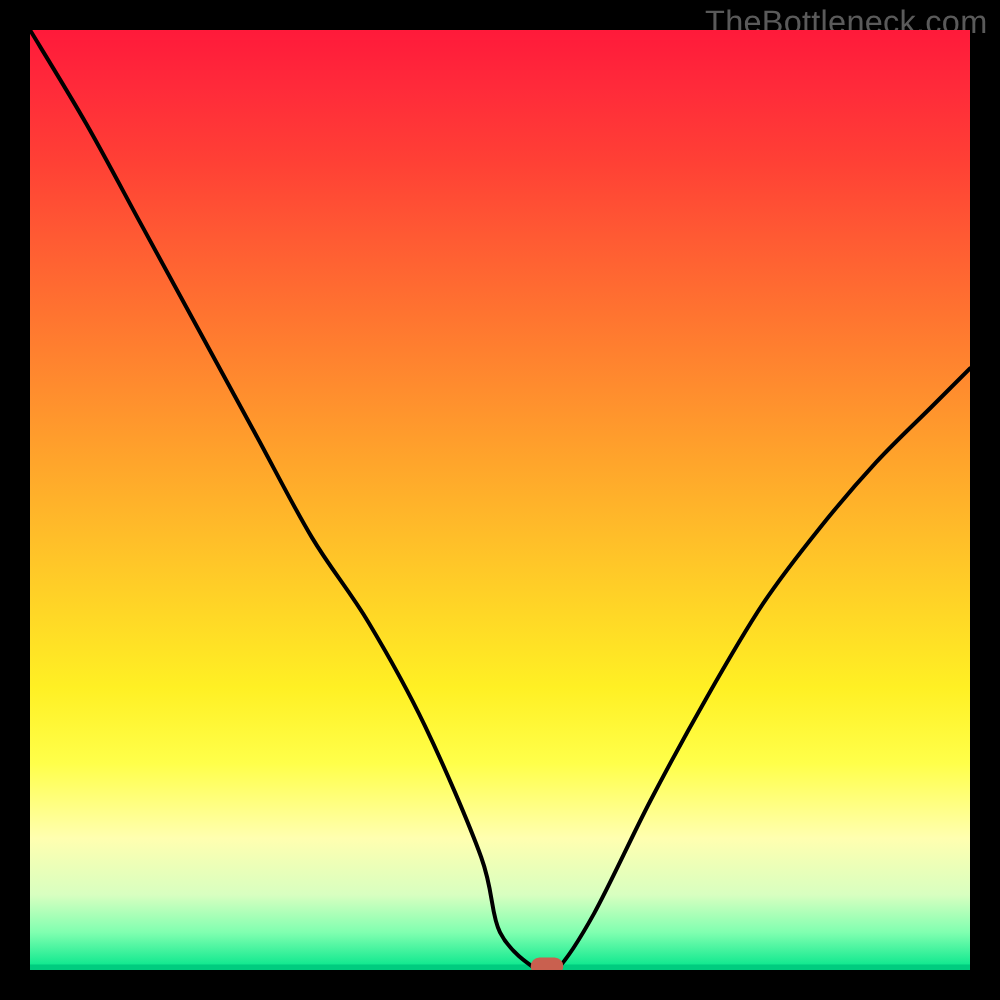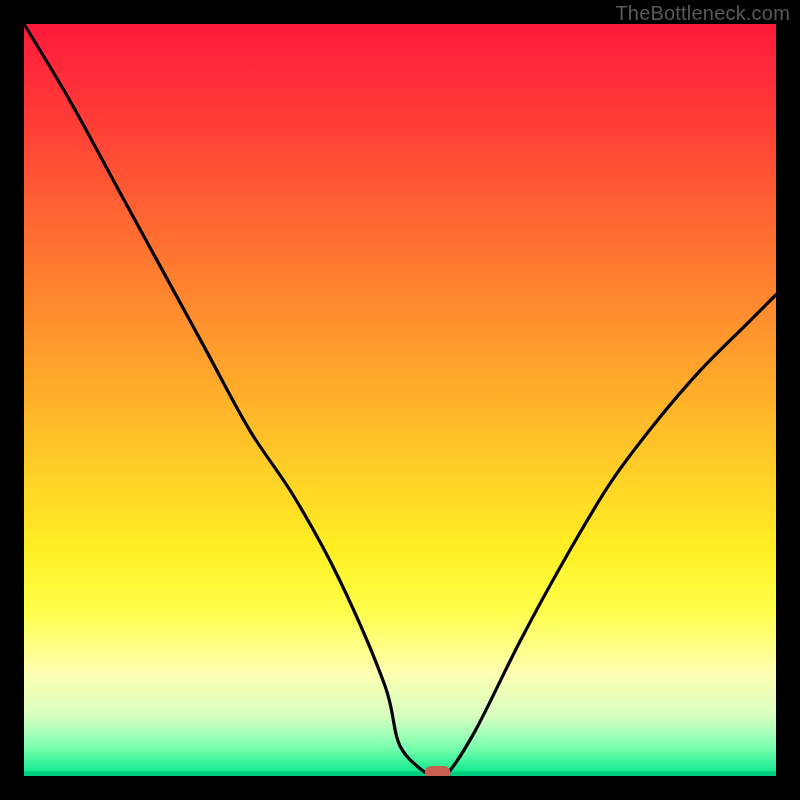--- a/index.html
+++ b/index.html
@@ -38,21 +38,21 @@
       #d8ffc0 92%,
       #80ffb0 96%,
       #00e58a 100%
     );
   }
   .watermark {
     position: absolute;
     top: 2px;
     right: 10px;
     color: #5a5a5a;
-    font-size: 20px;
+    font-size: 26px;
     font-weight: 500;
     letter-spacing: 0.2px;
   }
   svg.curve {
     position: absolute;
     left: 0;
     top: 0;
     width: 752px;
     height: 752px;
   }

